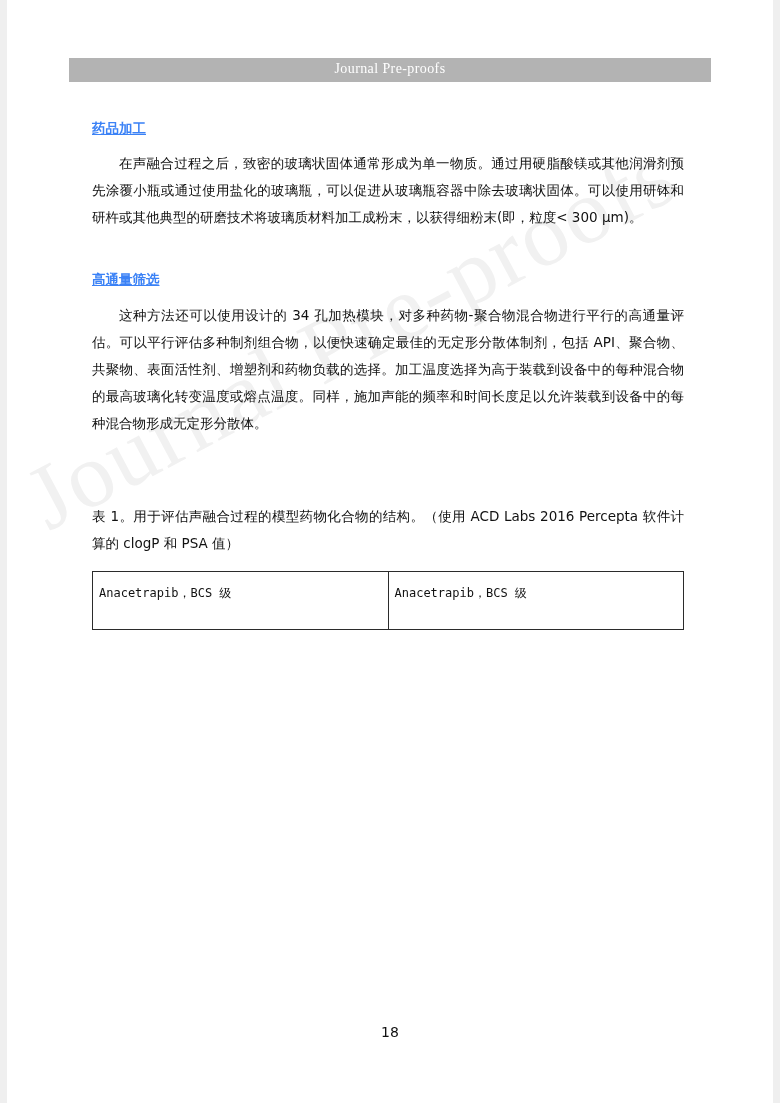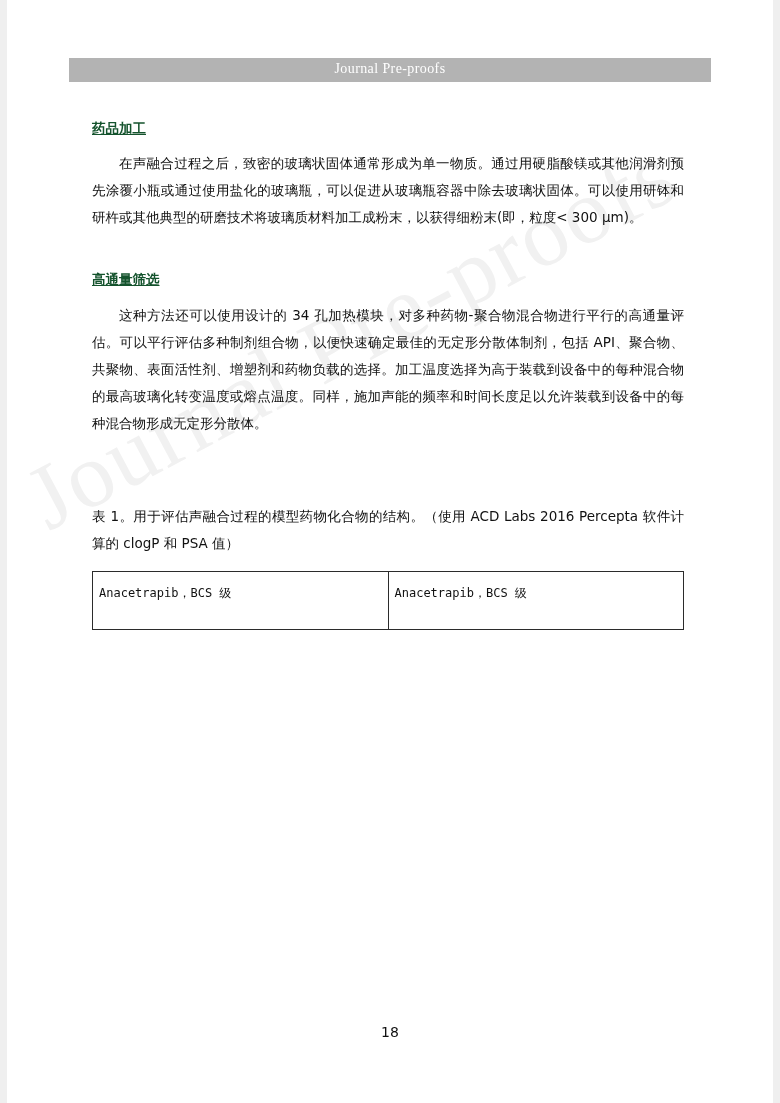--- a/index.html
+++ b/index.html
@@ -51,21 +51,21 @@
   .content {
     position: absolute;
     top: 118px;
     left: 92px;
     width: 592px;
   }
 
   .sec-heading {
     font-family: "DejaVu Sans", sans-serif;
     font-size: 13.5px;
-    color: #14532d;
+    color: #3b82f6;
     text-decoration: underline;
     margin: 0 0 12px 0;
     line-height: 1.5;
   }
 
   p.body-par {
     margin: 8px 0 0 0;
     font-family: "DejaVu Sans", sans-serif;
     font-size: 13.5px;
     line-height: 2.0;

